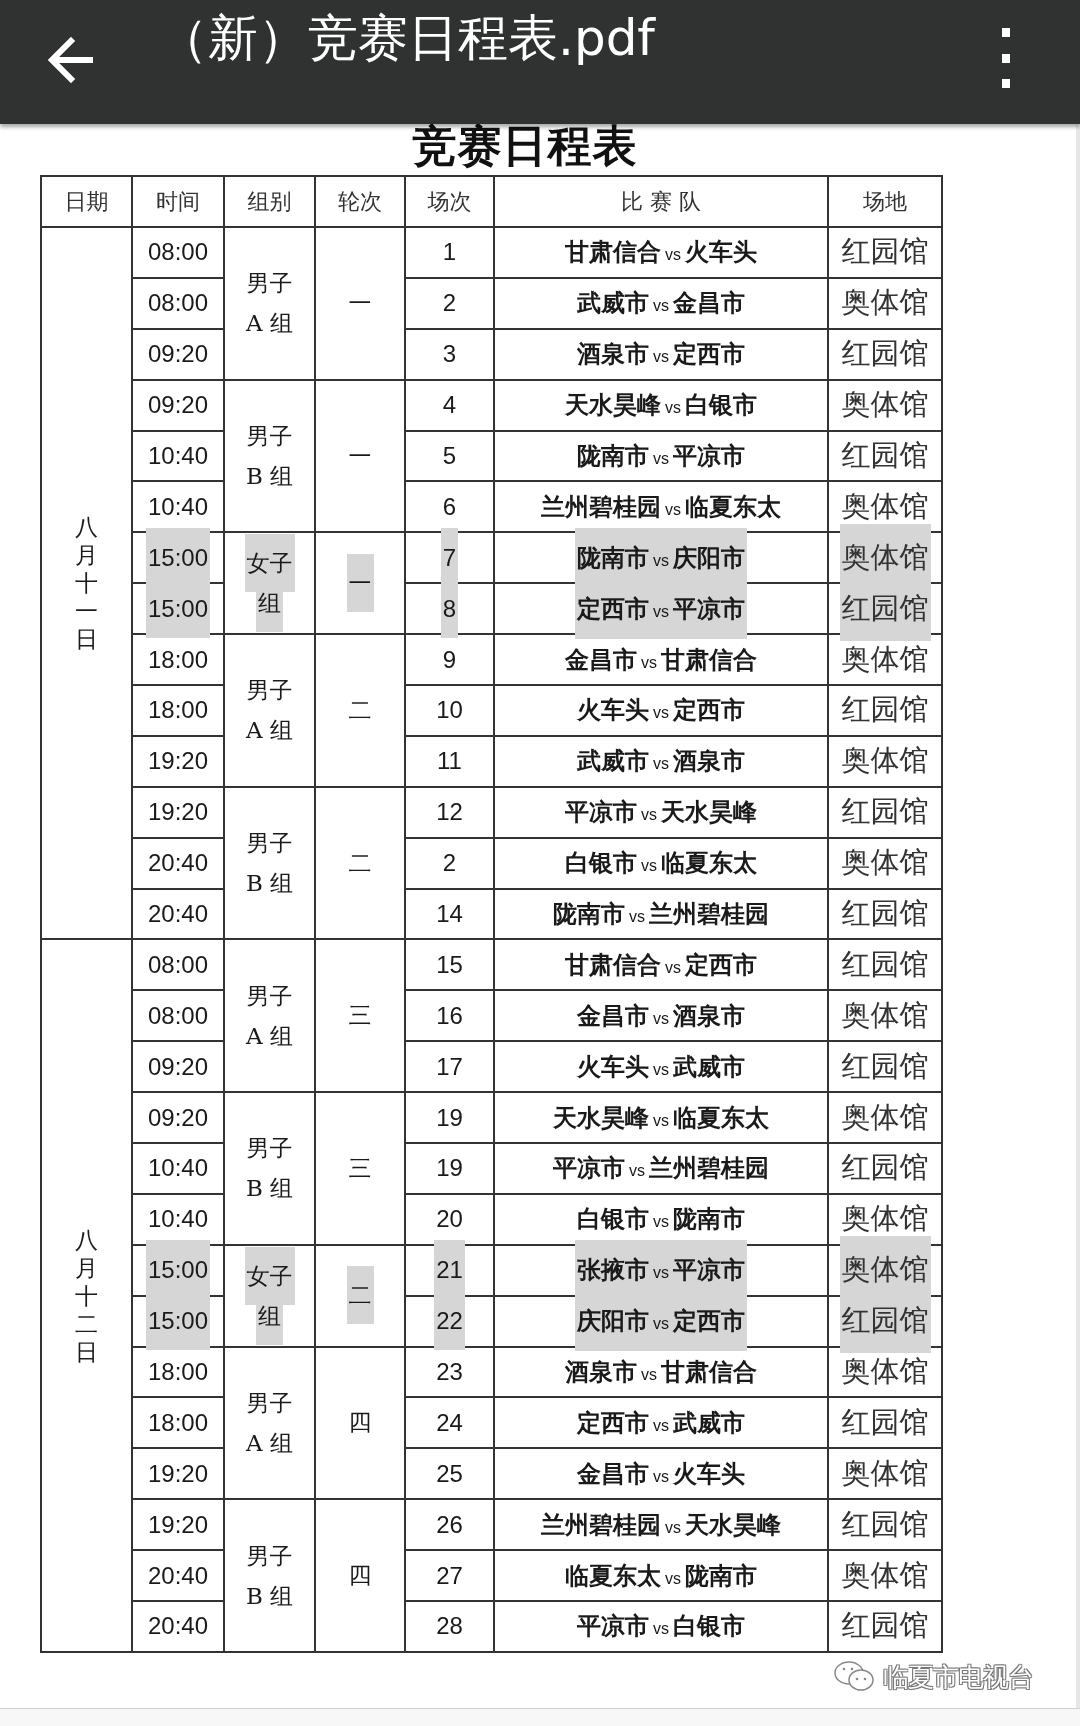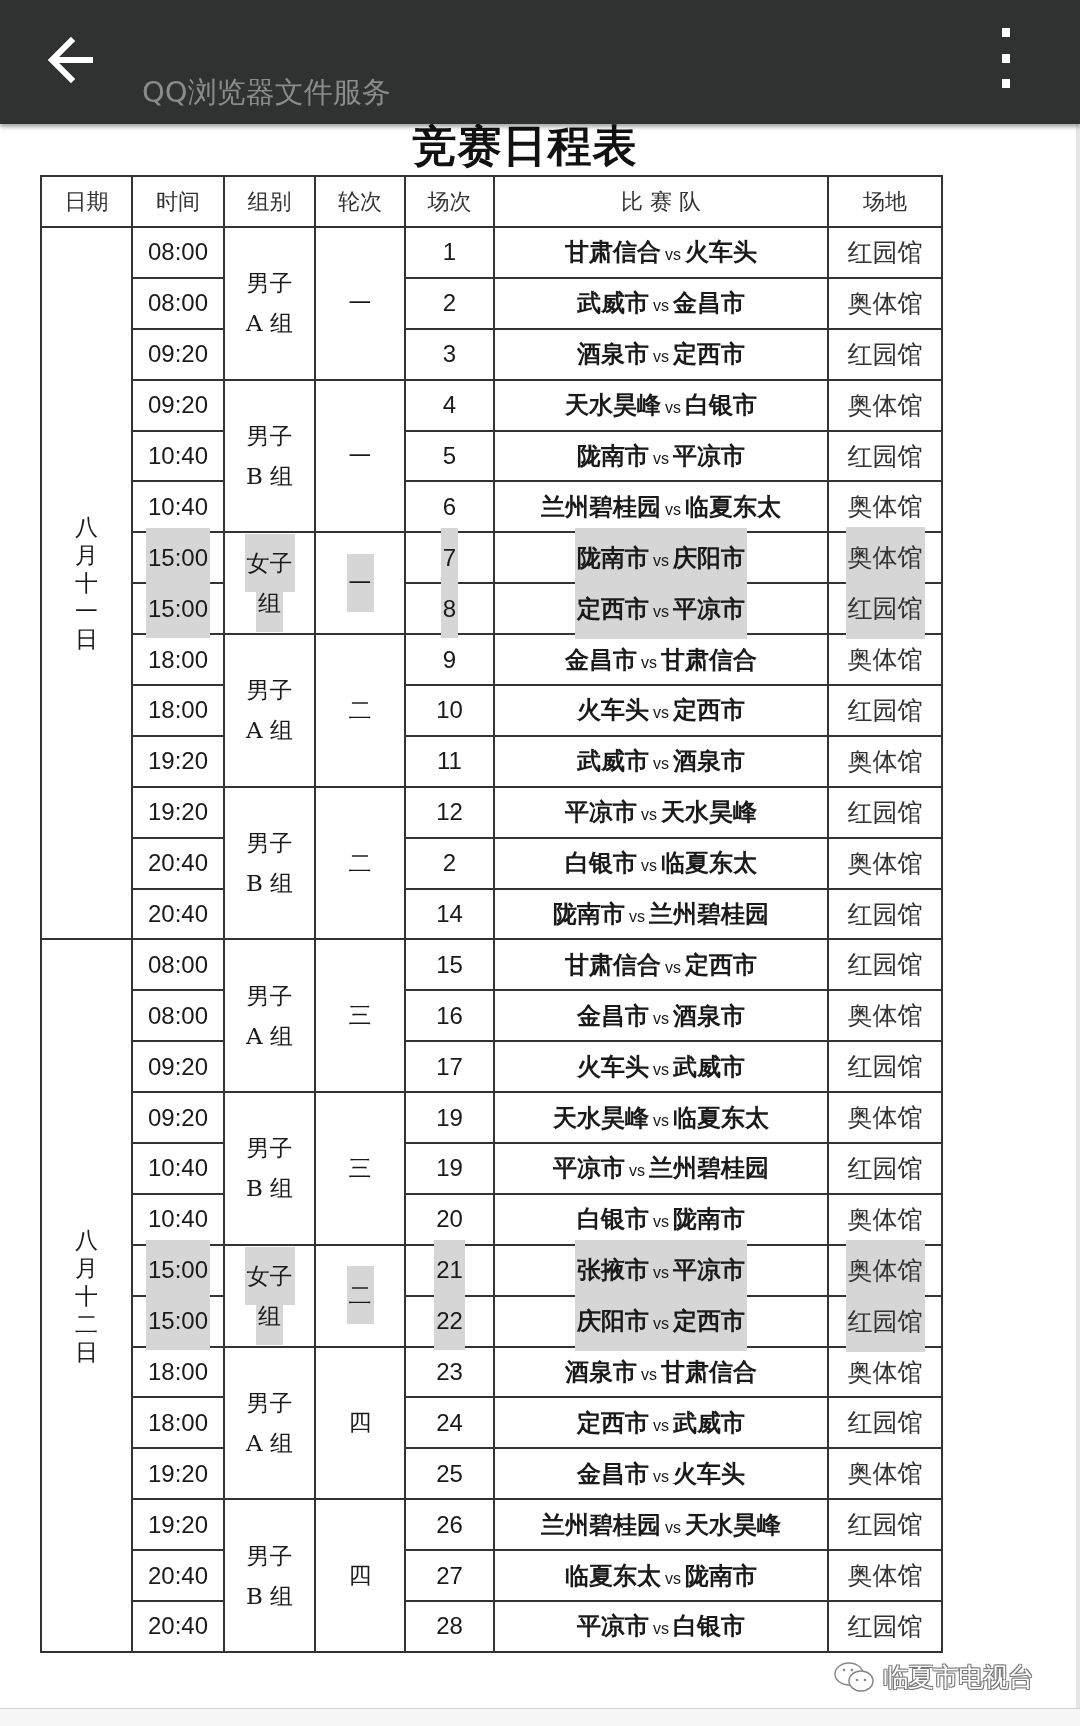--- a/index.html
+++ b/index.html
@@ -21,45 +21,45 @@
   .c-date{width:91px;}
   .c-time{width:92px;}
   .c-group{width:91px;}
   .c-round{width:90px;}
   .c-no{width:89px;}
   .c-teams{width:334px;}
   .c-venue{width:114px;}
   .time,.num{font-family:"Liberation Sans","DejaVu Sans",sans-serif;font-size:24px;}
   .teams{font-size:24px;font-weight:bold;font-family:"DejaVu Sans",sans-serif;}
   .teams .vs{font-weight:normal;font-family:"Liberation Sans",sans-serif;font-size:16px;padding:0 4px;}
-  .venue{font-family:"DejaVu Serif",serif;font-size:25px;color:#333;}
+  .venue{font-family:"DejaVu Serif",serif;font-size:29px;color:#333;}
   .group{font-family:"DejaVu Serif",serif;font-size:23px;line-height:40px;color:#333;}
   .group .ln{display:block;}
   .round{font-family:"DejaVu Serif",serif;font-size:24px;color:#333;}
   .date{font-family:"DejaVu Serif",serif;font-size:24px;line-height:28px;color:#333;}
   .date .ch{display:block;}
   .hl{background:#d6d6d6;padding:16px 2px;}
-  .watermark{position:absolute;left:833px;top:1660px;display:flex;align-items:center;color:#fff;font-size:26px;z-index:2;}
+  .watermark{position:absolute;left:833px;top:1660px;display:flex;color:#fff;font-size:26px;z-index:2;}
   .watermark .wm-text{color:#fff;text-shadow:-1px -1px 0 #777,1px -1px 0 #777,-1px 1px 0 #777,1px 1px 0 #777;margin-left:6px;letter-spacing:-1px;}
 </style>
 </head>
 <body>
 
 <div class="page"></div>
 <div class="right-edge"></div>
 <div class="bottom-area"></div>
 
 <div class="appbar">
   <div class="back-btn">
     <svg width="50" height="46" viewBox="0 0 50 46">
       <path d="M24 4 L5 23 L24 42" stroke="#fff" stroke-width="6" fill="none" stroke-linecap="square"></path>
       <path d="M7 23 H46" stroke="#fff" stroke-width="6"></path>
     </svg>
   </div>
-  <div class="app-subtitle">QQ浏览器文件服务</div>
+  <div class="app-title">（新）竞赛日程表.pdf</div>
   <div class="menu-btn">
     <span></span>
     <span></span>
     <span></span>
   </div>
 </div>
 
 <div class="doc-title">竞赛日程表</div>
 
 <table class="sched" id="sched">

